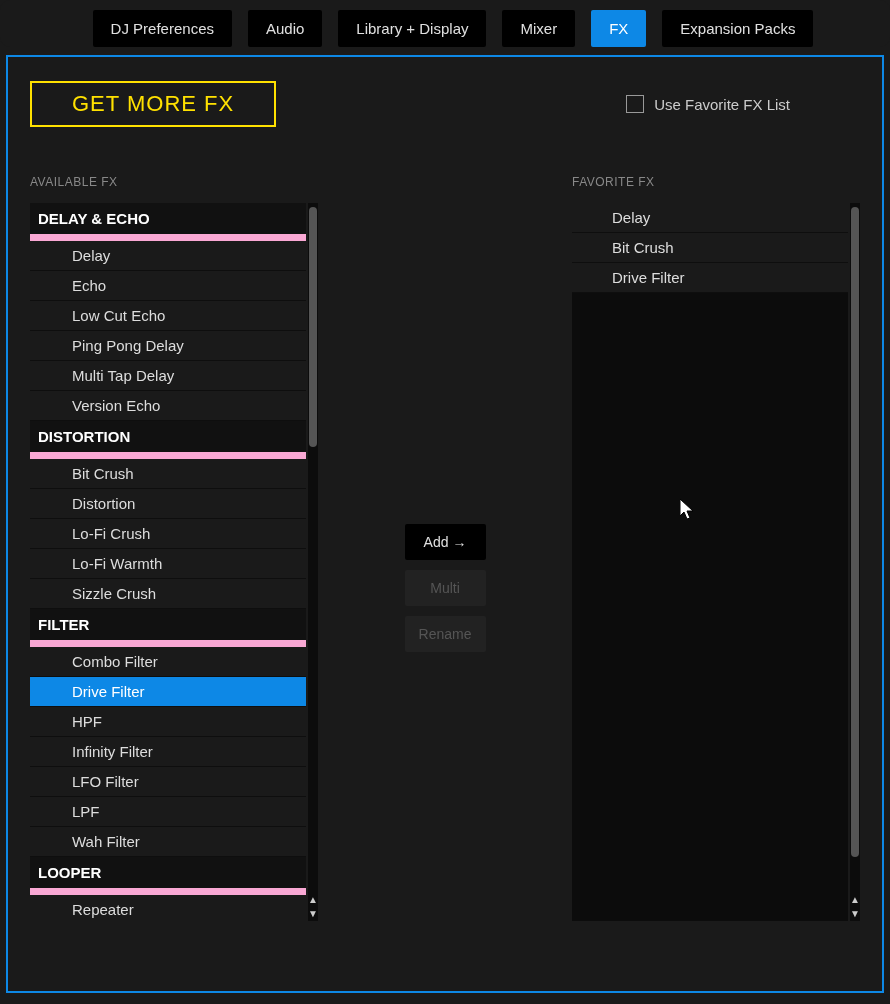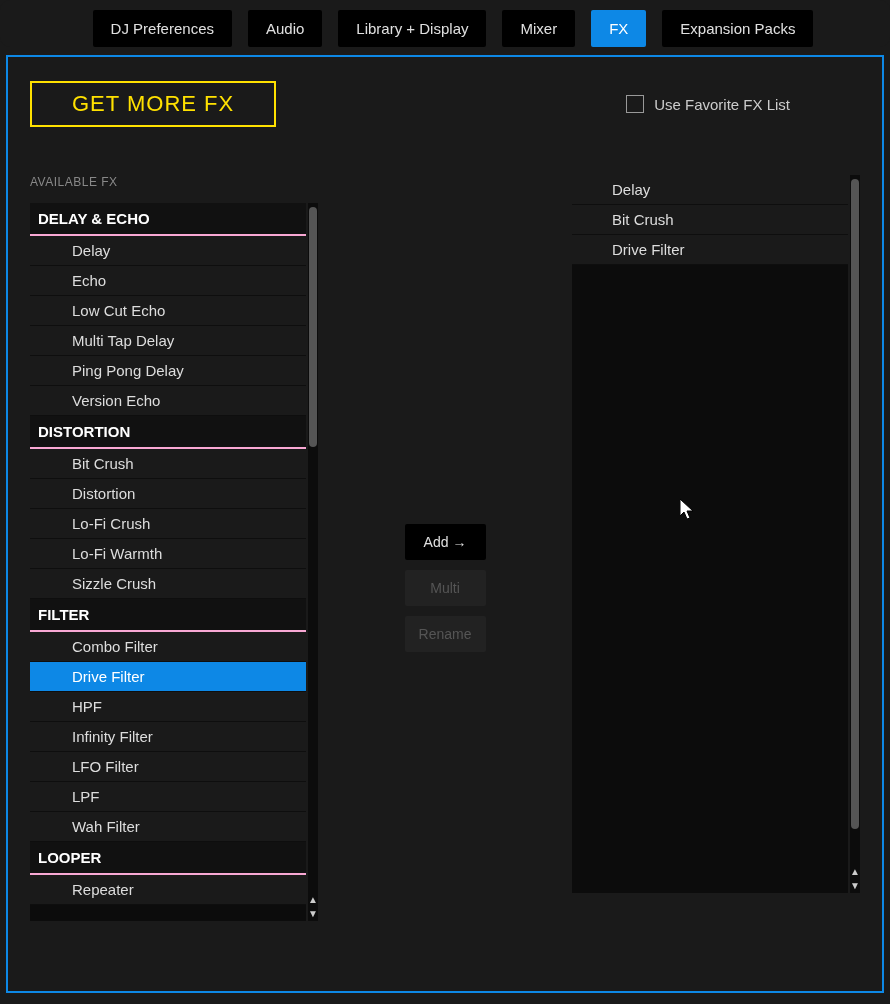--- a/index.html
+++ b/index.html
@@ -96,21 +96,21 @@
     overflow: hidden;
     position: relative;
     width: 276px;
   }
   .category {
     background: #111;
     color: #fff;
     font-weight: bold;
     font-size: 15px;
     padding: 7px 8px;
-    border-bottom: 2px solid #f9a8d4;
+    border-bottom: 7px solid #f9a8d4;
   }
   .item {
     background: #1a1a1a;
     color: #ddd;
     font-size: 15px;
     padding: 6px 8px 6px 42px;
     border-bottom: 1px solid #0e0e0e;
     cursor: pointer;
   }
   .item.selected {
@@ -208,22 +208,22 @@
   <div class="columns">
 
     <div class="col-left">
       <div class="section-label">AVAILABLE FX</div>
       <div class="list-wrapper">
         <div class="list" id="available-list">
             <div class="category">DELAY &amp; ECHO</div>
             <div class="item">Delay</div>
             <div class="item">Echo</div>
             <div class="item">Low Cut Echo</div>
+            <div class="item">Ping Pong Delay</div>
             <div class="item">Multi Tap Delay</div>
-            <div class="item">Ping Pong Delay</div>
             <div class="item">Version Echo</div>
             <div class="category">DISTORTION</div>
             <div class="item">Bit Crush</div>
             <div class="item">Distortion</div>
             <div class="item">Lo-Fi Crush</div>
             <div class="item">Lo-Fi Warmth</div>
             <div class="item">Sizzle Crush</div>
             <div class="category">FILTER</div>
             <div class="item">Combo Filter</div>
             <div class="item selected">Drive Filter</div>
@@ -245,20 +245,21 @@
 
     <div class="col-mid">
       <div class="mid-buttons">
         <button class="mid-btn">Add →</button>
         <button class="mid-btn disabled">Multi</button>
         <button class="mid-btn disabled">Rename</button>
       </div>
     </div>
 
     <div class="col-right">
+      <div class="section-label">FAVORITE FX</div>
       <div class="list-wrapper">
         <div class="list" id="favorite-list">
             <div class="fav-item">Delay</div>
             <div class="fav-item">Bit Crush</div>
             <div class="fav-item">Drive Filter</div>
           </div>
         <div class="scrollbar">
           <div class="thumb full"></div>
           <span class="arrow">▲</span>
           <span class="arrow">▼</span>

